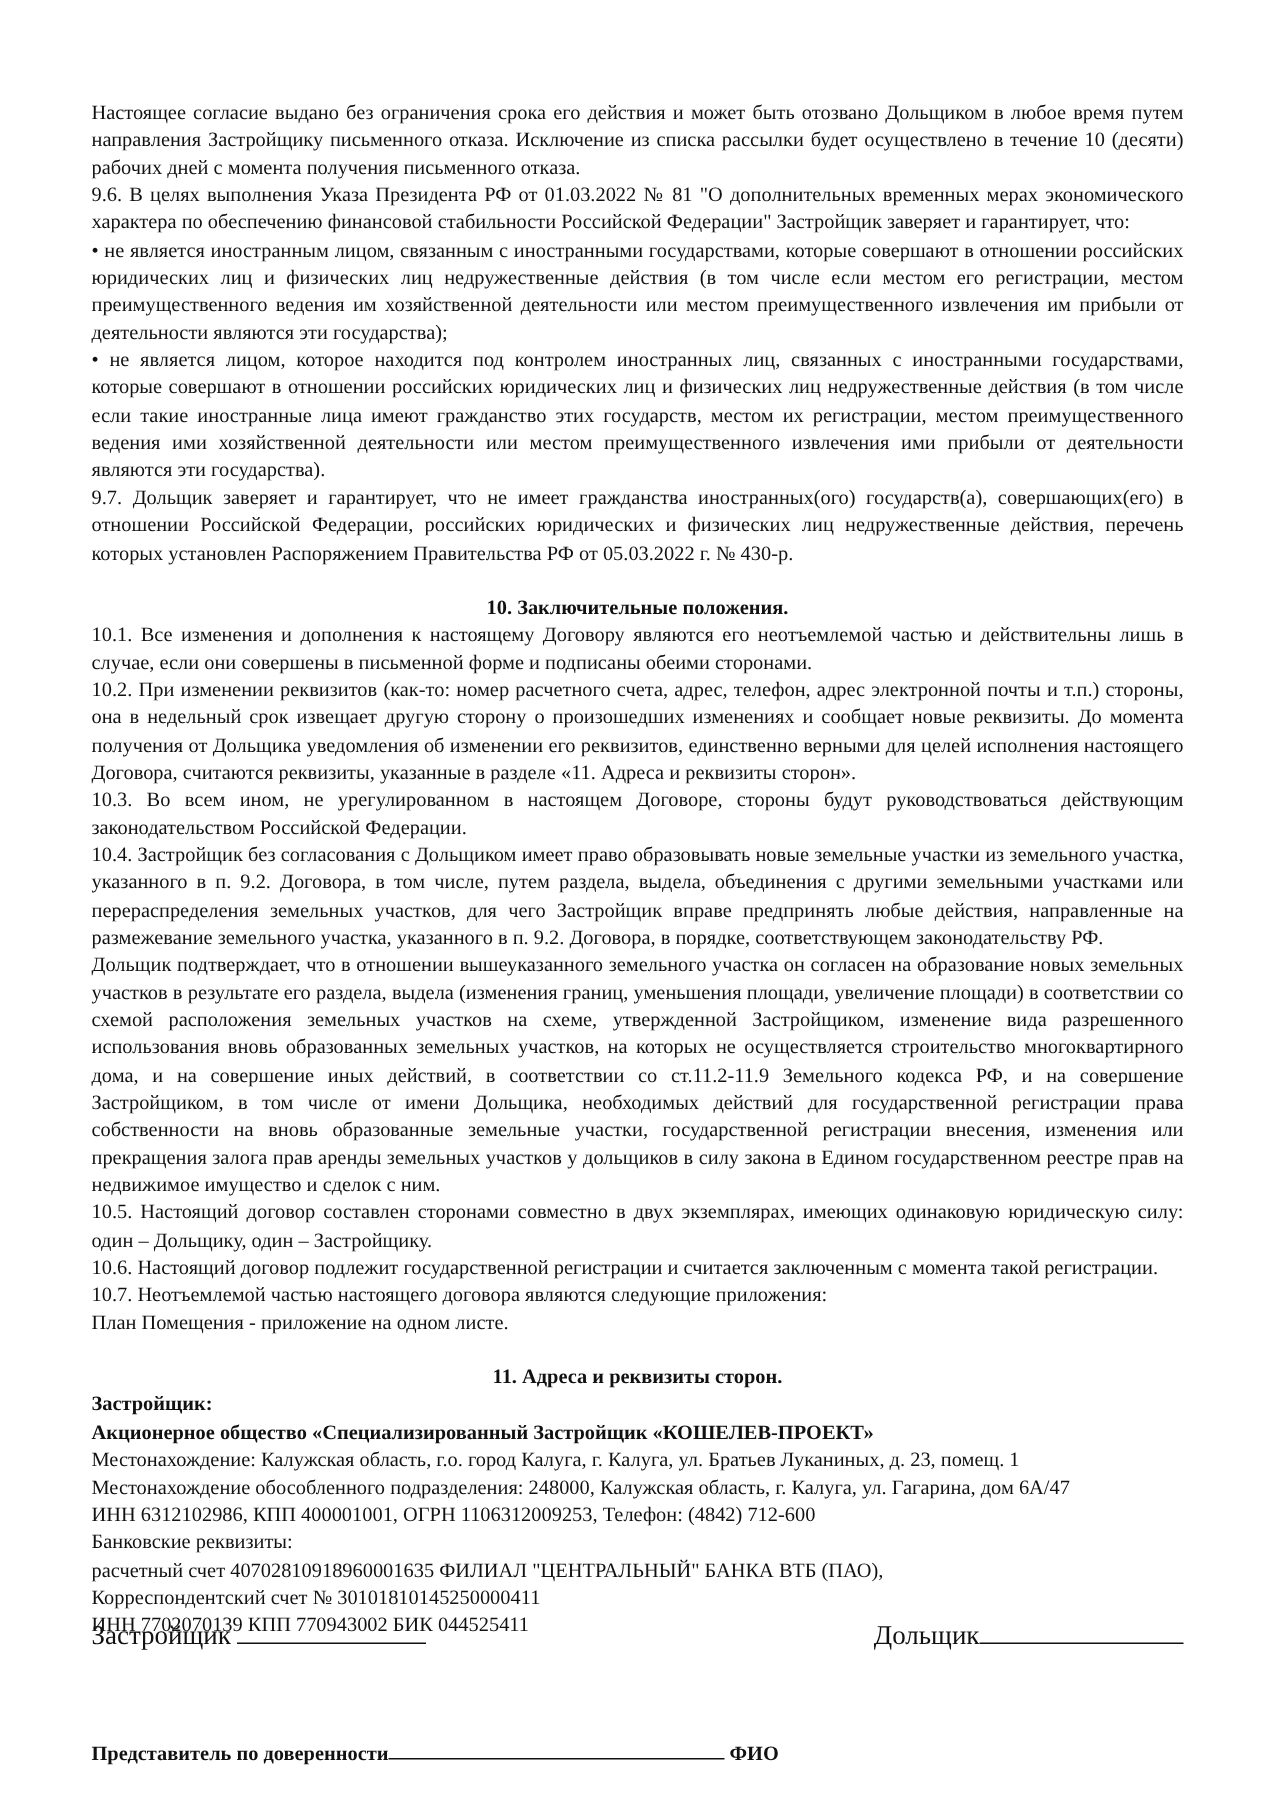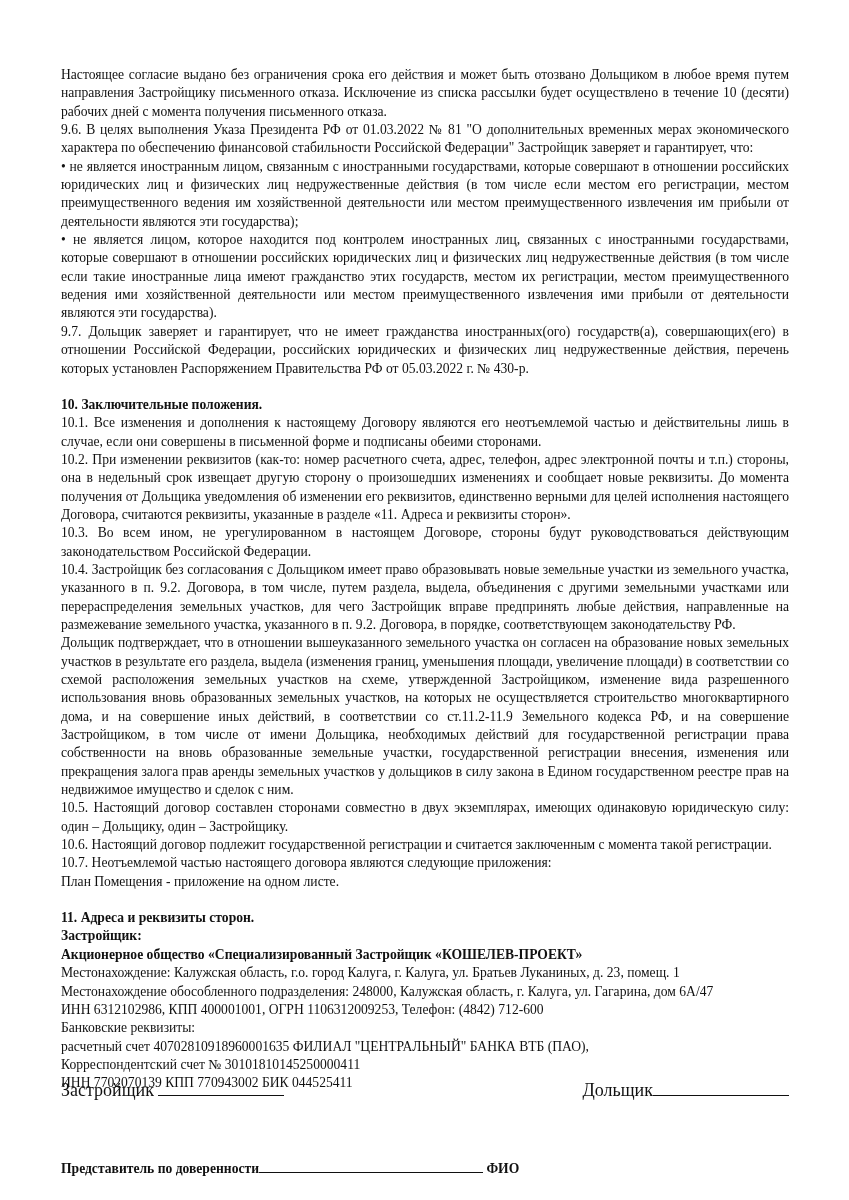--- a/index.html
+++ b/index.html
@@ -6,21 +6,21 @@
   body {
     width: 849px; height: 1200px; position: relative; overflow: hidden;
     font-family: "Liberation Serif", "DejaVu Serif", serif;
     color: #111111;
   }
   .page {
     position: absolute; left: 61px; top: 66px; width: 728px;
     font-size: 13.6px; line-height: 18.35px;
   }
   .p { text-align: justify; text-align-last: left; margin: 0; }
-  .heading { font-weight: bold; margin: 0; }
+  .heading { text-align: center; font-weight: bold; margin: 0; }
   .gap { height: 18px; }
   .bold { font-weight: bold; }
   .sig-row { position: relative; height: 18.35px; white-space: nowrap; margin-top: 40px; }
   .line-fill { display: inline-block; border-bottom: 1px solid #111; height: 13px; vertical-align: baseline; }
   .mp { text-align: right; padding-left: 303px; font-weight: bold; font-size: 12.5px; }
   .bottom-row { position: absolute; left: 61px; top: 1080px; width: 728px; height: 20px; font-size: 18px; }
   .bottom-left { position: absolute; left: 0; top: 0; white-space: nowrap; }
   .bottom-right { position: absolute; right: 0; top: 0; white-space: nowrap; }
 </style>
 </head>

